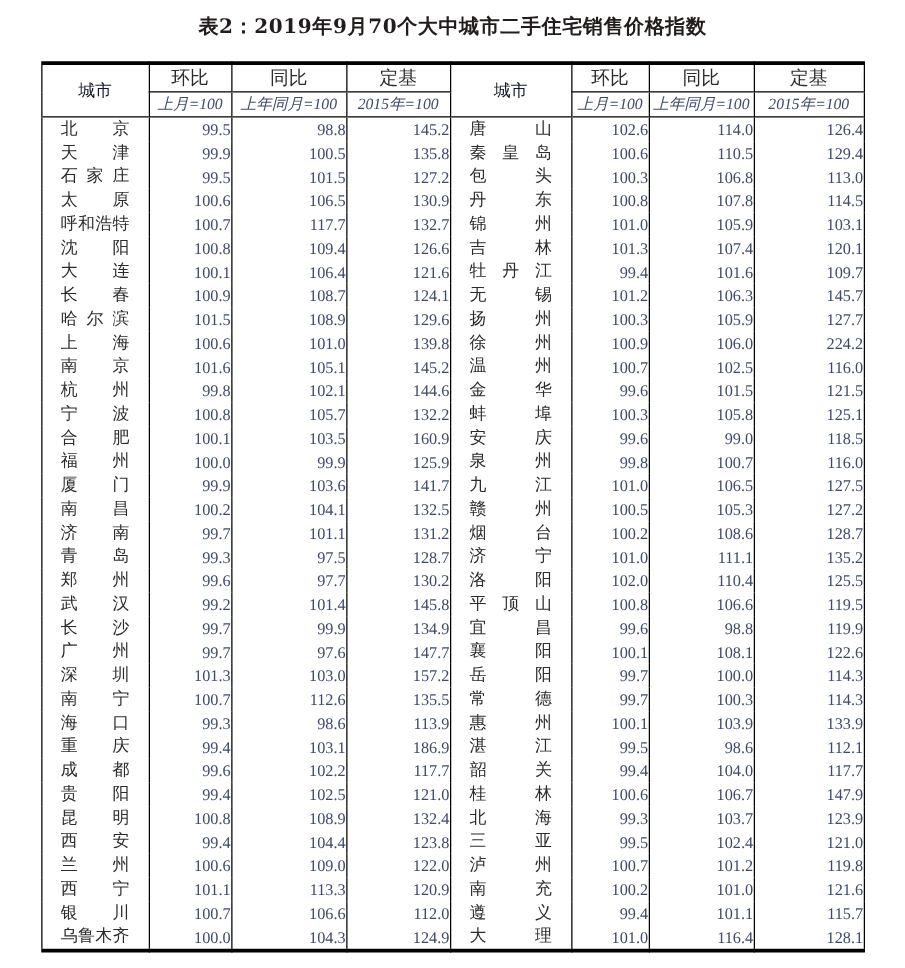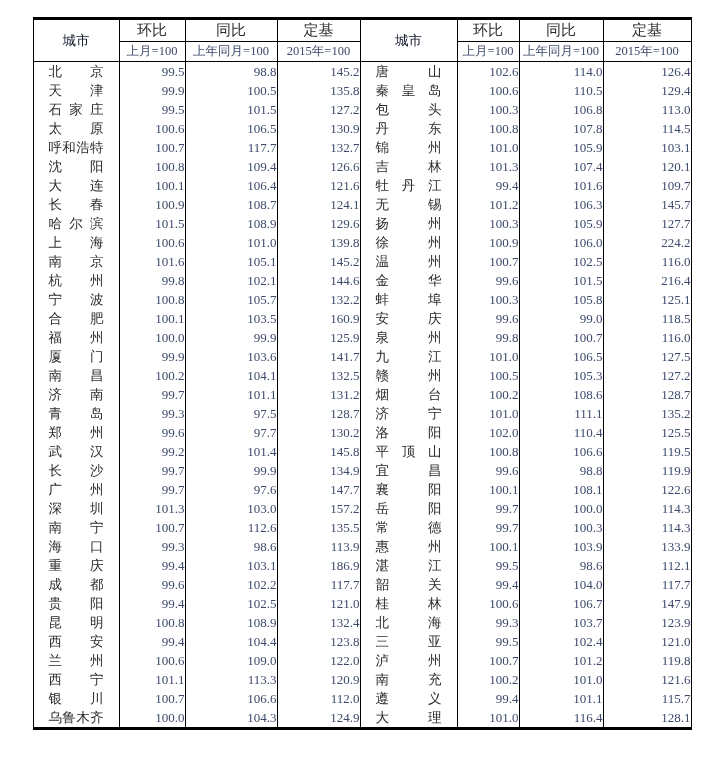--- a/index.html
+++ b/index.html
@@ -53,20 +53,21 @@
     text-align: center;
     vertical-align: middle;
     font-family: "DejaVu Sans", "Liberation Sans", sans-serif;
   }
   thead tr.sub th {
     height: 19px;
     border-top: 1px solid #000;
     font-size: 12.5px;
     color: #3d4a6b;
     font-family: "Liberation Serif", "DejaVu Serif", serif;
+    font-style: italic;
   }
   thead th.cityhead {
     border-top: none;
     font-size: 13.5px;
     color: #0f172a;
     font-family: "DejaVu Sans", "Liberation Sans", sans-serif;
   }
   thead tr.main th { border-top: none; }
   tbody tr:first-child td { border-top: 1px solid #000; }
   
@@ -92,20 +93,21 @@
     padding-right: 7px;
     color: #3d4a6b;
     font-family: "Liberation Serif", "DejaVu Serif", serif;
     font-size: 13px;
   }
 </style>
 </head>
 <body>
 
 <div class="page">
+  <h1 class="title">表2：2019年9月70个大中城市二手住宅销售价格指数</h1>
 
   <table class="idx">
     <colgroup>
       <col style="width:86px">
         <col style="width:66px">
         <col style="width:92px">
         <col style="width:83px">
       <col style="width:97px">
         <col style="width:62px">
         <col style="width:84px">
@@ -291,21 +293,21 @@
             <div class="city-inner">杭州</div>
           </td>
           <td class="num">99.8</td>
           <td class="num">102.1</td>
           <td class="num">144.6</td>
           <td class="city">
             <div class="city-inner">金华</div>
           </td>
           <td class="num">99.6</td>
           <td class="num">101.5</td>
-          <td class="num">216.4</td>
+          <td class="num">121.5</td>
         </tr>
         <tr>
           <td class="city">
             <div class="city-inner">宁波</div>
           </td>
           <td class="num">100.8</td>
           <td class="num">105.7</td>
           <td class="num">132.2</td>
           <td class="city">
             <div class="city-inner">蚌埠</div>

